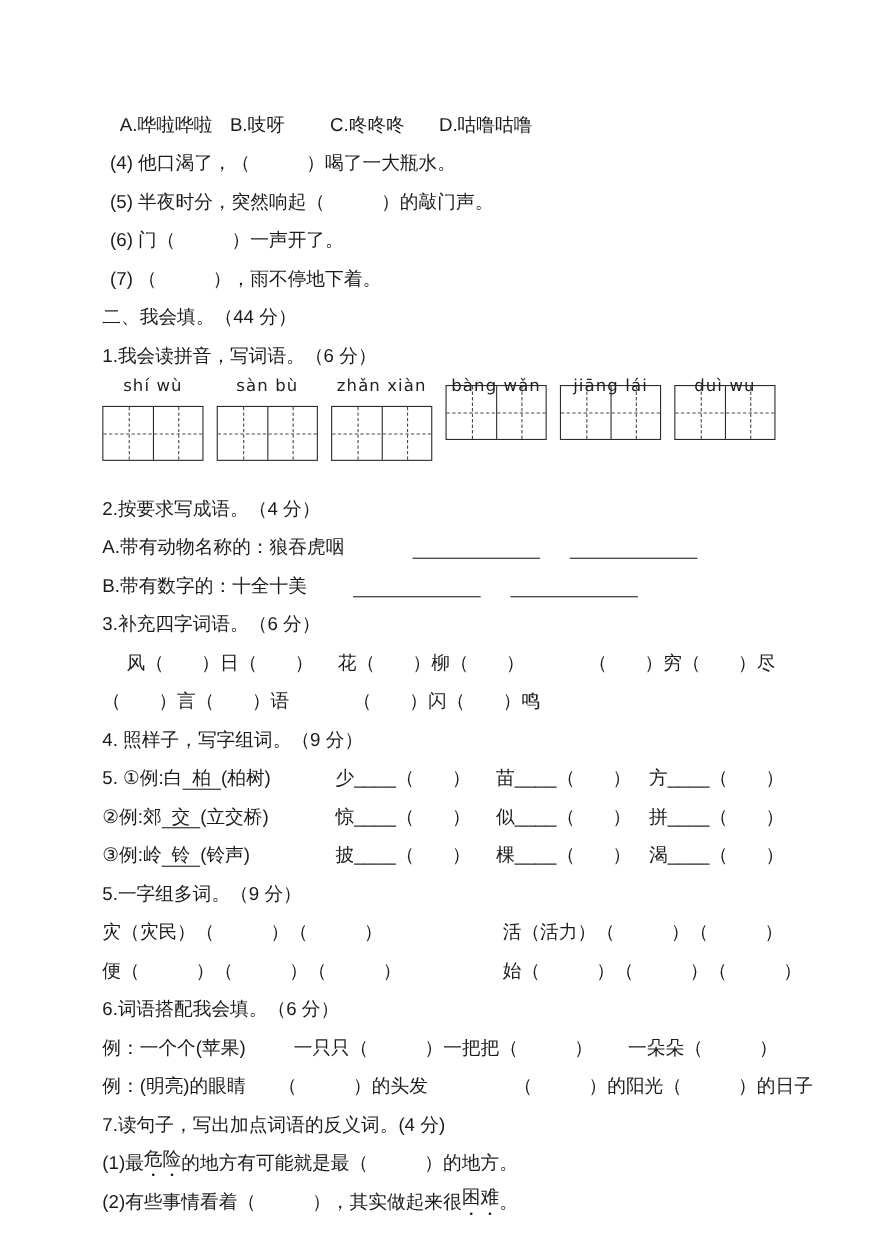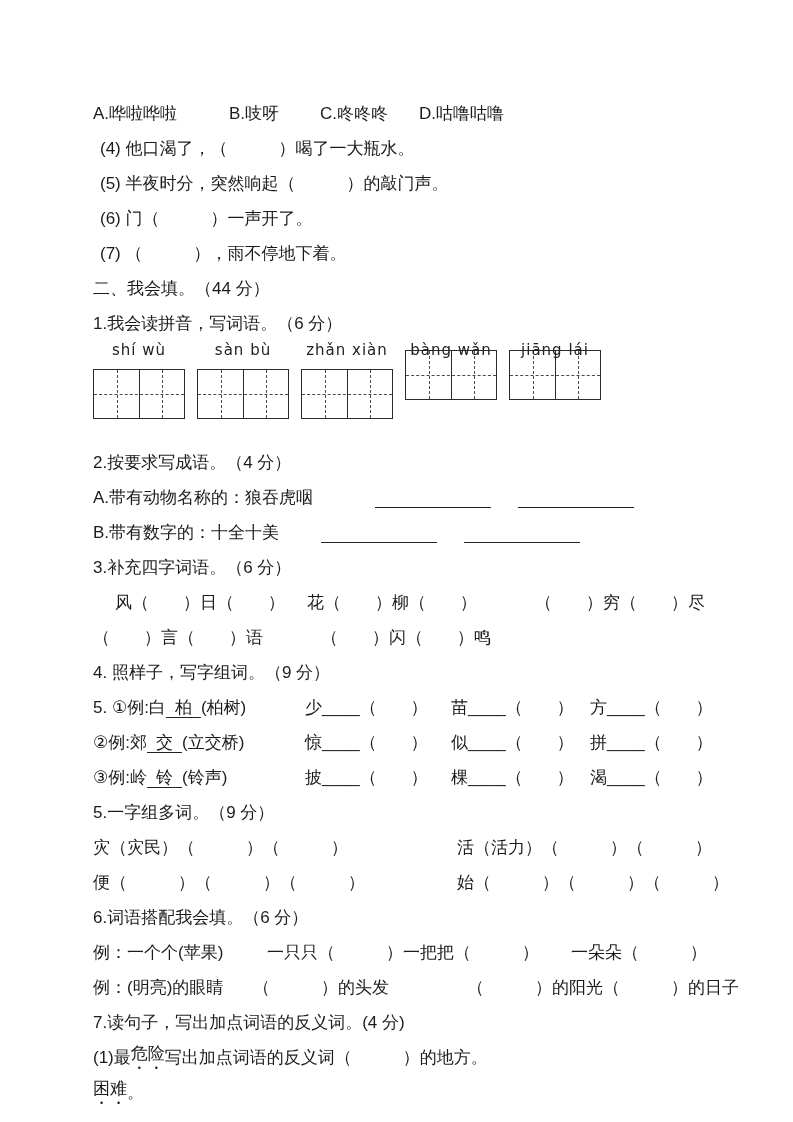--- a/index.html
+++ b/index.html
@@ -6,21 +6,21 @@
   body{
     width:793px;height:1122px;background:#ffffff;
     font-family:"Liberation Sans","DejaVu Sans",sans-serif;
     color:#1b1b1b;font-size:17px;
     overflow:hidden;
   }
   .doc{padding:96px 40px 0 93px;}
   .line{height:35px;display:flex;align-items:center;white-space:pre;}
   .indent{padding-left:7px;}
   .c{flex:0 0 auto;}
-  .w116{width:116px;} .w91{width:91px;margin-left:20px;} .w99{width:99px;}
+  .w116{width:116px;text-align:center;} .w91{width:91px;} .w99{width:99px;}
   .w214{width:214px;text-align:center;} .w228{width:228px;}
   .w212{width:212px;} .w146{width:146px;} .w139{width:139px;}
   .w364{width:364px;}
   .w160{width:160px;} .w150{width:150px;text-align:right;} .w168{width:168px;} .w200{width:200px;}
   .blank{display:inline-block;border-bottom:1.5px solid #242424;height:20px;flex:0 0 auto;}
   .ulchar{display:inline-block;border-bottom:1.5px solid #242424;padding:0 9px;line-height:1.05;}
   .em-dots{
     -webkit-text-emphasis:filled dot #1b1b1b;
     -webkit-text-emphasis-position:under left;
     text-emphasis:filled dot #1b1b1b;
@@ -103,20 +103,29 @@
     </div>
     <div class="py-unit raised">
       <div class="pinyin">jiāng lái</div>
       <div class="tzg">
           <i class="vm"></i>
           <i class="hd"></i>
           <i class="vdl"></i>
           <i class="vdr"></i>
         </div>
     </div>
+    <div class="py-unit raised">
+      <div class="pinyin">duì  wu</div>
+      <div class="tzg">
+          <i class="vm"></i>
+          <i class="hd"></i>
+          <i class="vdl"></i>
+          <i class="vdr"></i>
+        </div>
+    </div>
   </div>
 
   <div class="line">2.按要求写成语。（4 分）</div>
   <div class="line">
     <span class="c">A.带有动物名称的：狼吞虎咽</span>
     <span class="blank w116 gap62"></span>
     <span class="blank w116 gap27"></span>
   </div>
   <div class="line">
     <span class="c">B.带有数字的：十全十美</span>
@@ -175,19 +184,19 @@
   </div>
   <div class="line">
     <span class="c w160">例：(明亮)的眼睛</span>
     <span class="c w200">（　　　）的头发</span>
     <span class="c w150">（　　　）的阳光</span>
     <span class="c">（　　　）的日子</span>
   </div>
 
   <div class="line">7.读句子，写出加点词语的反义词。(4 分)</div>
   <div class="line">
-    <span>(1)最</span><span class="em-dots">危险</span><span>写出加点词语的反义词（　　　）的地方。</span>
-  </div>
-  <div class="line">
-    <span class="em-dots">困难</span><span>。</span>
+    <span>(1)最</span><span class="em-dots">危险</span><span>的地方有可能就是最（　　　）的地方。</span>
+  </div>
+  <div class="line">
+    <span>(2)有些事情看着（　　　），其实做起来很</span><span class="em-dots">困难</span><span>。</span>
   </div>
 
 </div>
 
 </body></html>

